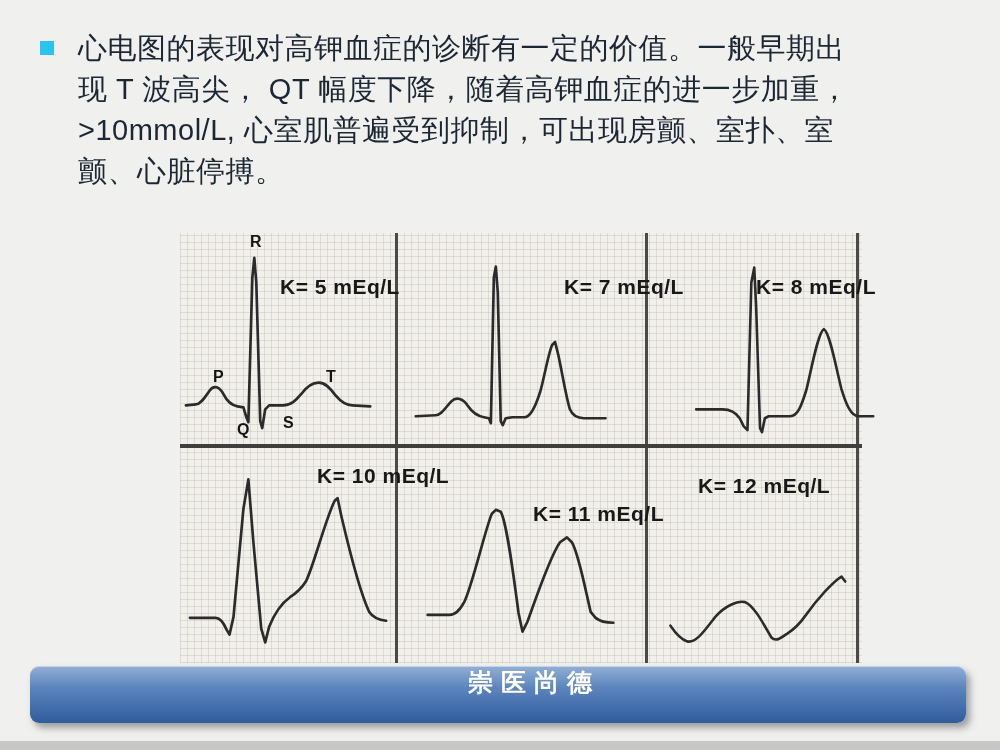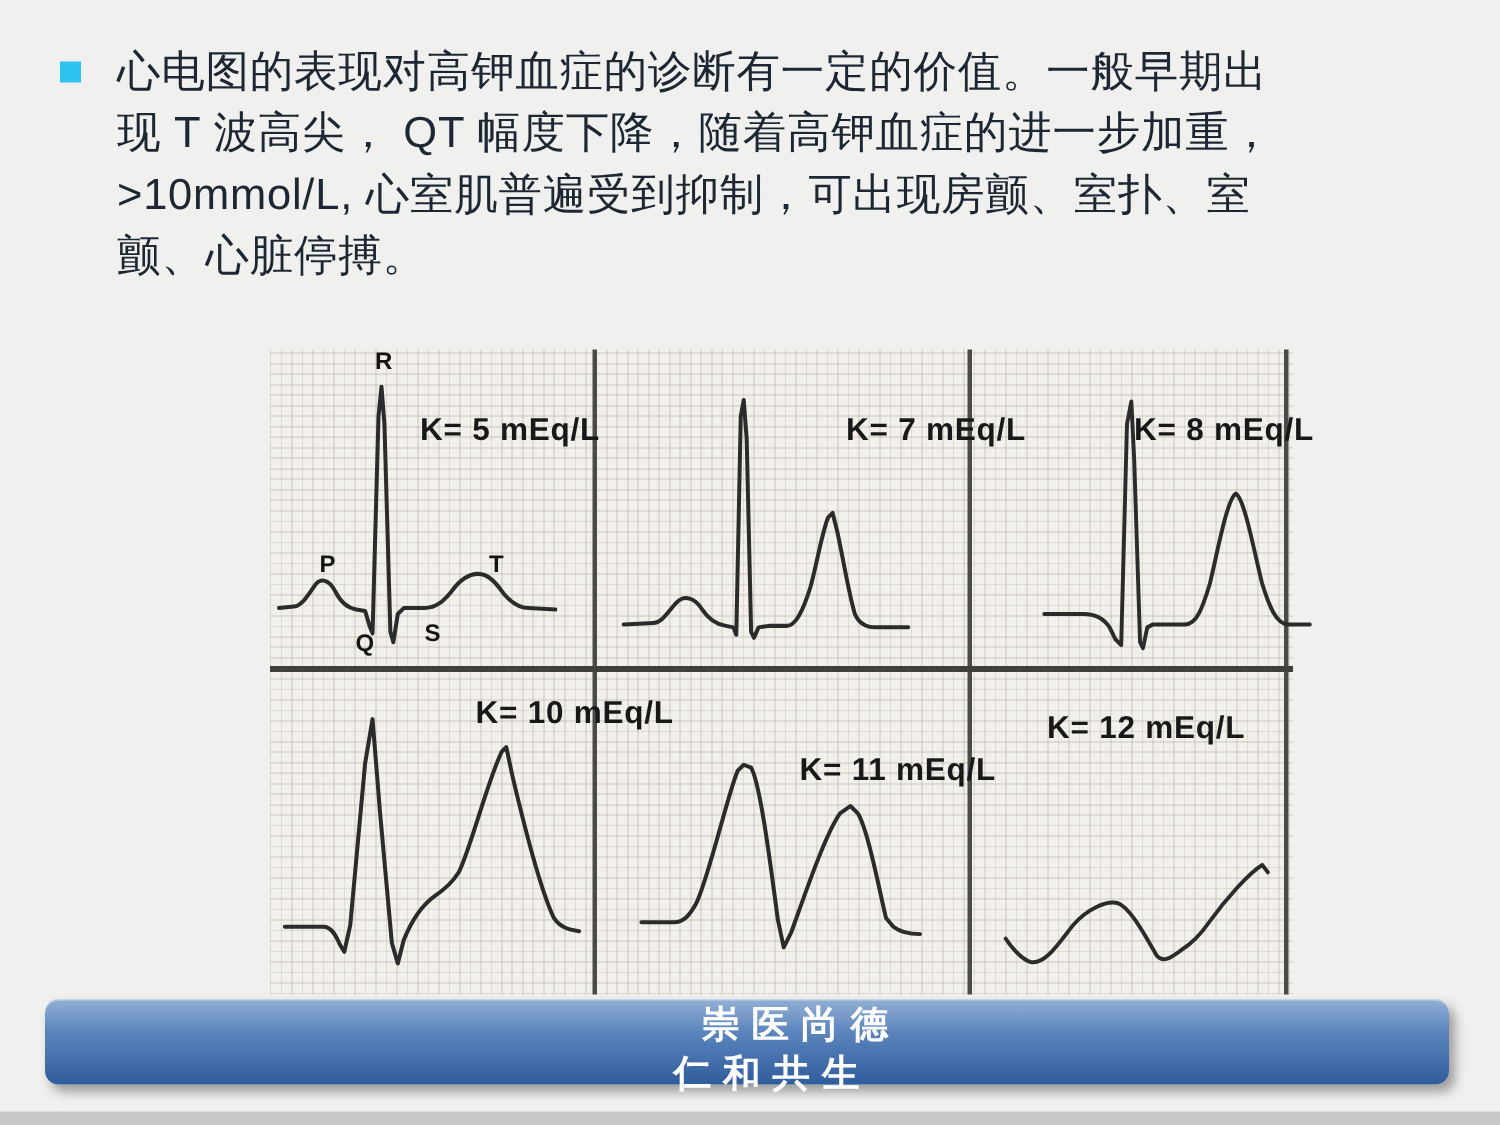--- a/index.html
+++ b/index.html
@@ -114,18 +114,17 @@
     <div class="panel" style="left:468px;top:215px;width:201px;height:215px;text-decoration:underline;">
       <svg viewBox="0 0 215 219" preserveAspectRatio="none">
         <path d="M24,181 C29,188 35,195 42,197 C52,199 62,184 72,172 C82,161 96,155 104,157 C113,160 124,180 132,193 C137,198 143,193 149,189 C154,186 161,181 169,170 C181,154 198,136 207,131 L211,136"></path>
       </svg>
       <span class="klabel" style="left:50px;top:26px;">K= 12 mEq/L</span>
     </div>
   </div>
 
   <div class="banner">
     <span class="m1">崇医尚德</span>
-    <span class="m2">仁和共生</span>
   </div>
 
   <div class="bottom-strip"></div>
 
 </div>
 
 </body></html>

